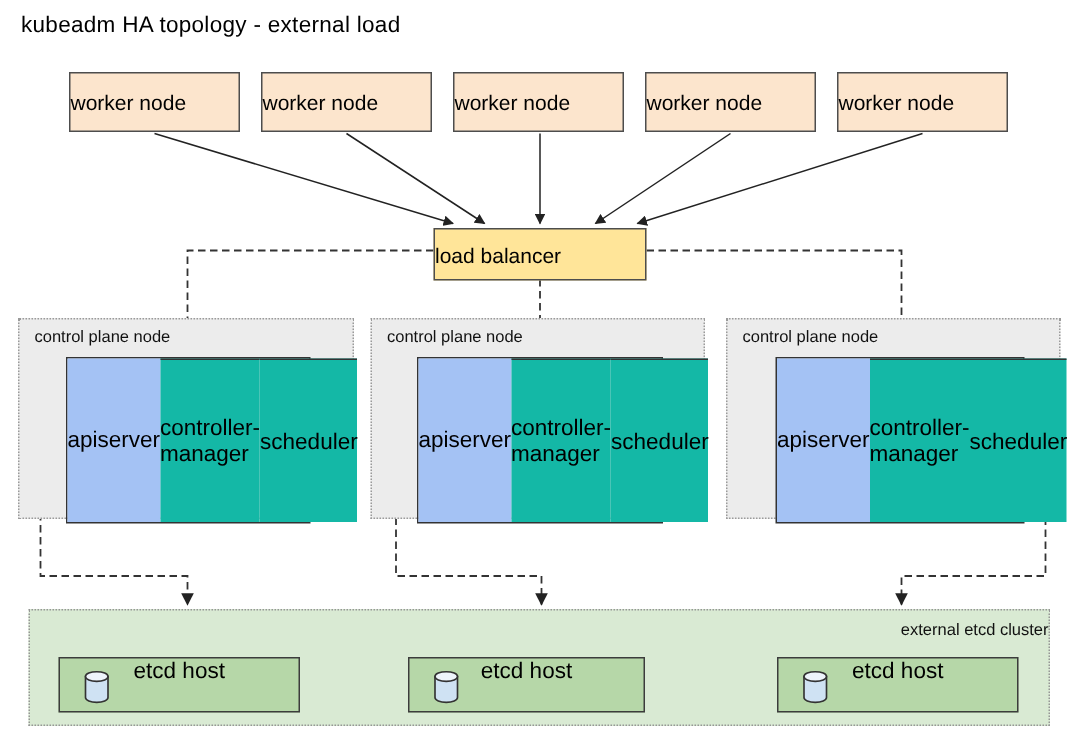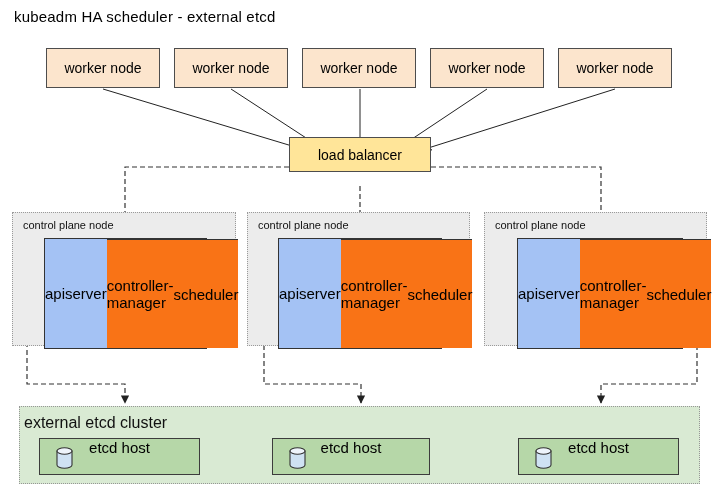--- a/index.html
+++ b/index.html
@@ -3,62 +3,62 @@
 <meta charset="utf-8">
 <style>
   html,body{margin:0;padding:0;background:#fff;}
   #canvas{
     position:relative;width:720px;height:489px;background:#ffffff;
     font-family:"Liberation Sans", sans-serif;color:#111;overflow:hidden;
   }
   .abs{position:absolute;}
   #title{left:14px;top:8px;font-size:15px;letter-spacing:.2px;color:#000;}
   .node-box{
-    position:absolute;display:flex;align-items:center;justify-content:center;
+    position:absolute;display:flex;align-items:center;justify-content:flex-start;
     box-sizing:border-box;border:1px solid #4d4d4d;font-size:14px;color:#000;
   }
   .worker{top:48px;width:114px;height:40px;background:#fce5cd;}
-  .lb{left:289px;top:137px;width:142px;height:35px;background:#ffe599;}
+  .lb{left:289px;top:152px;width:142px;height:35px;background:#ffe599;}
   .cp{
     position:absolute;top:212px;height:134px;box-sizing:border-box;
     background:#ececec;border:1px dotted #9a9a9a;
   }
   .cp-label{position:absolute;left:10px;top:6px;font-size:11px;color:#111;}
   .stack{
     position:absolute;top:25px;display:flex;flex-direction:row;
     box-sizing:border-box;border:1px solid #333;height:111px;
   }
   .comp{
     flex:1;display:flex;align-items:center;justify-content:center;
-    font-size:15px;color:#000;background:#f97316;
+    font-size:15px;color:#000;background:#14b8a6;
   }
   .comp.api{background:#a4c2f4;}
   .comp + .comp{border-top:1px solid #333;}
   .etcd-cluster{
     position:absolute;left:19px;top:406px;width:681px;height:78px;
     box-sizing:border-box;background:#d9ead3;border:1px dotted #969696;
   }
   .etcd-cluster-label{
-    position:absolute;left:4px;right:0;top:7px;text-align:left;
-    font-size:16px;color:#111;
+    position:absolute;left:16px;right:0;top:7px;text-align:right;
+    font-size:11px;color:#111;
   }
   .etcd-host{
     position:absolute;top:438px;height:37px;box-sizing:border-box;
     display:flex;align-items:flex-start;justify-content:center;
     background:#b6d7a8;border:1px solid #3c3c3c;font-size:15px;color:#000;
   }
   .etcd-host .db-icon{position:absolute;left:15px;top:7px;}
   svg.wires{position:absolute;left:0;top:0;pointer-events:none;}
 </style>
 </head>
 <body>
 
 <div id="canvas">
 
-  <div id="title" class="abs">kubeadm HA scheduler - external etcd</div>
+  <div id="title" class="abs">kubeadm HA topology - external load</div>
 
   <svg class="wires" width="720" height="489" viewBox="0 0 720 489">
     <defs>
       <marker id="arr" viewBox="0 0 10 10" refX="9" refY="5" markerWidth="7" markerHeight="7" orient="auto-start-reverse">
         <path d="M0,0 L10,5 L0,10 z" fill="#222"></path>
       </marker>
     </defs>
     <g stroke="#222" stroke-width="1" fill="none">
       <path d="M103,89 L302,149" marker-end="url(#arr)"></path>
       <path d="M231,89 L323,149" marker-end="url(#arr)"></path>

